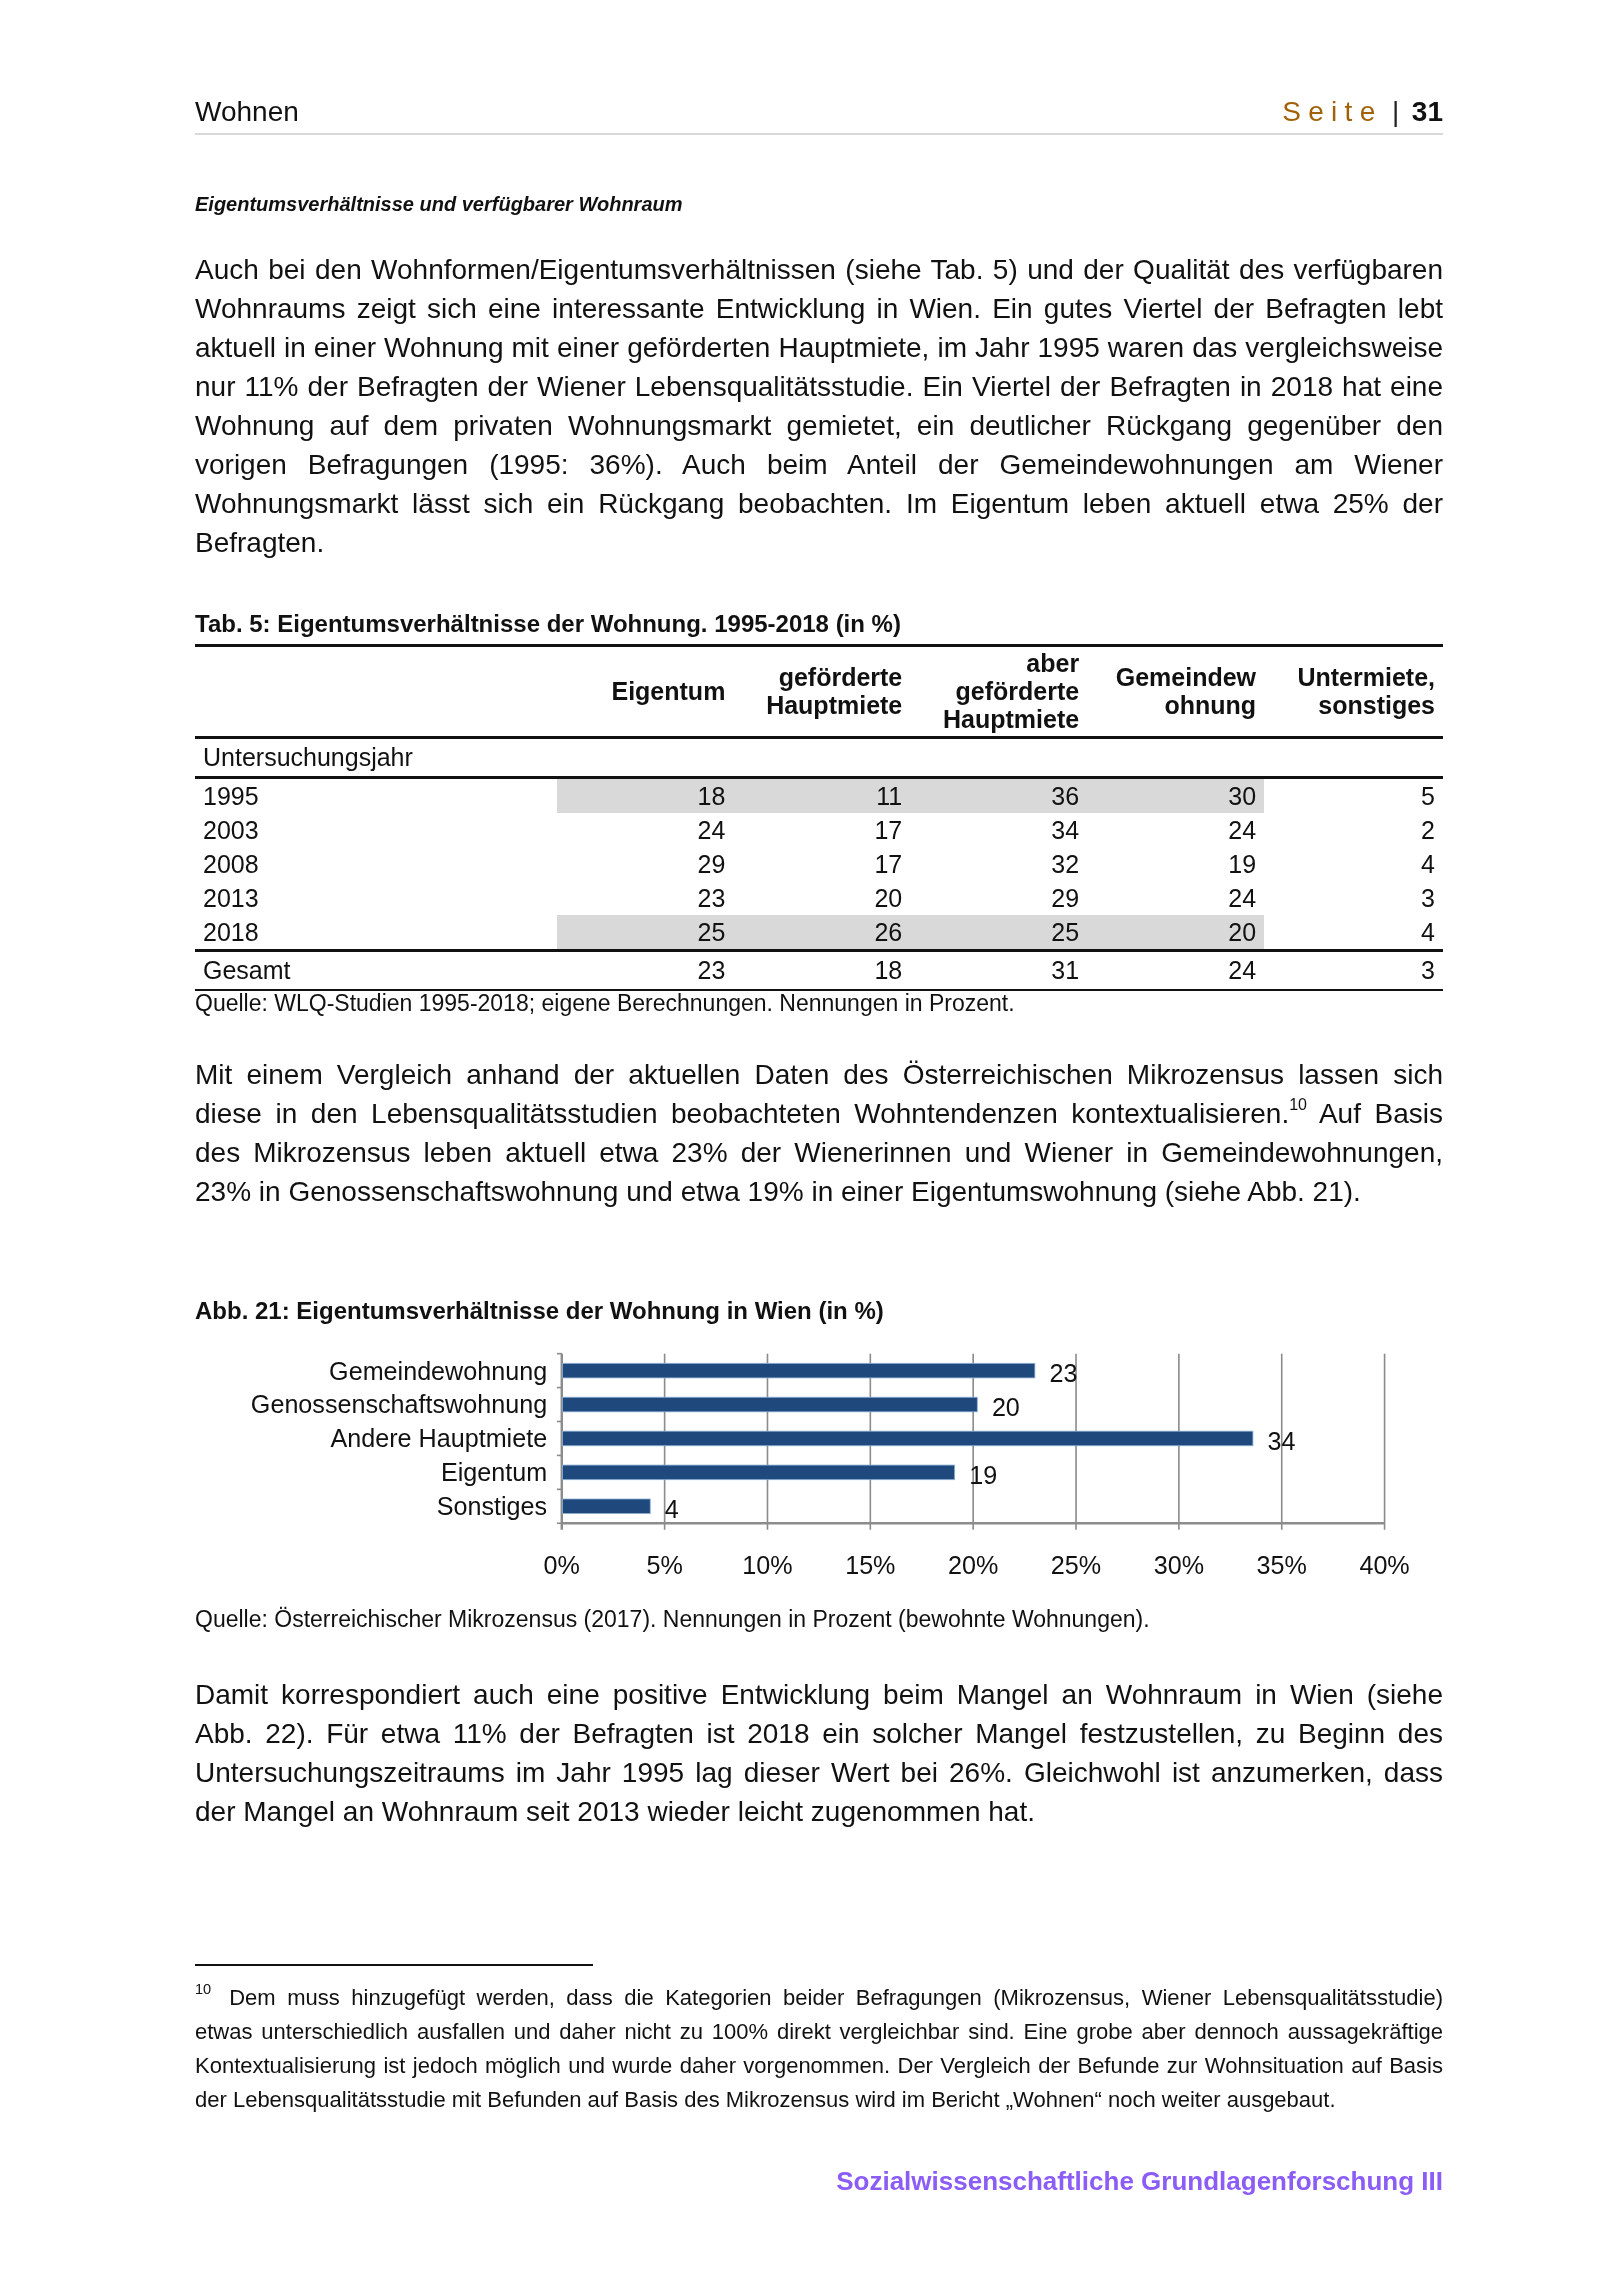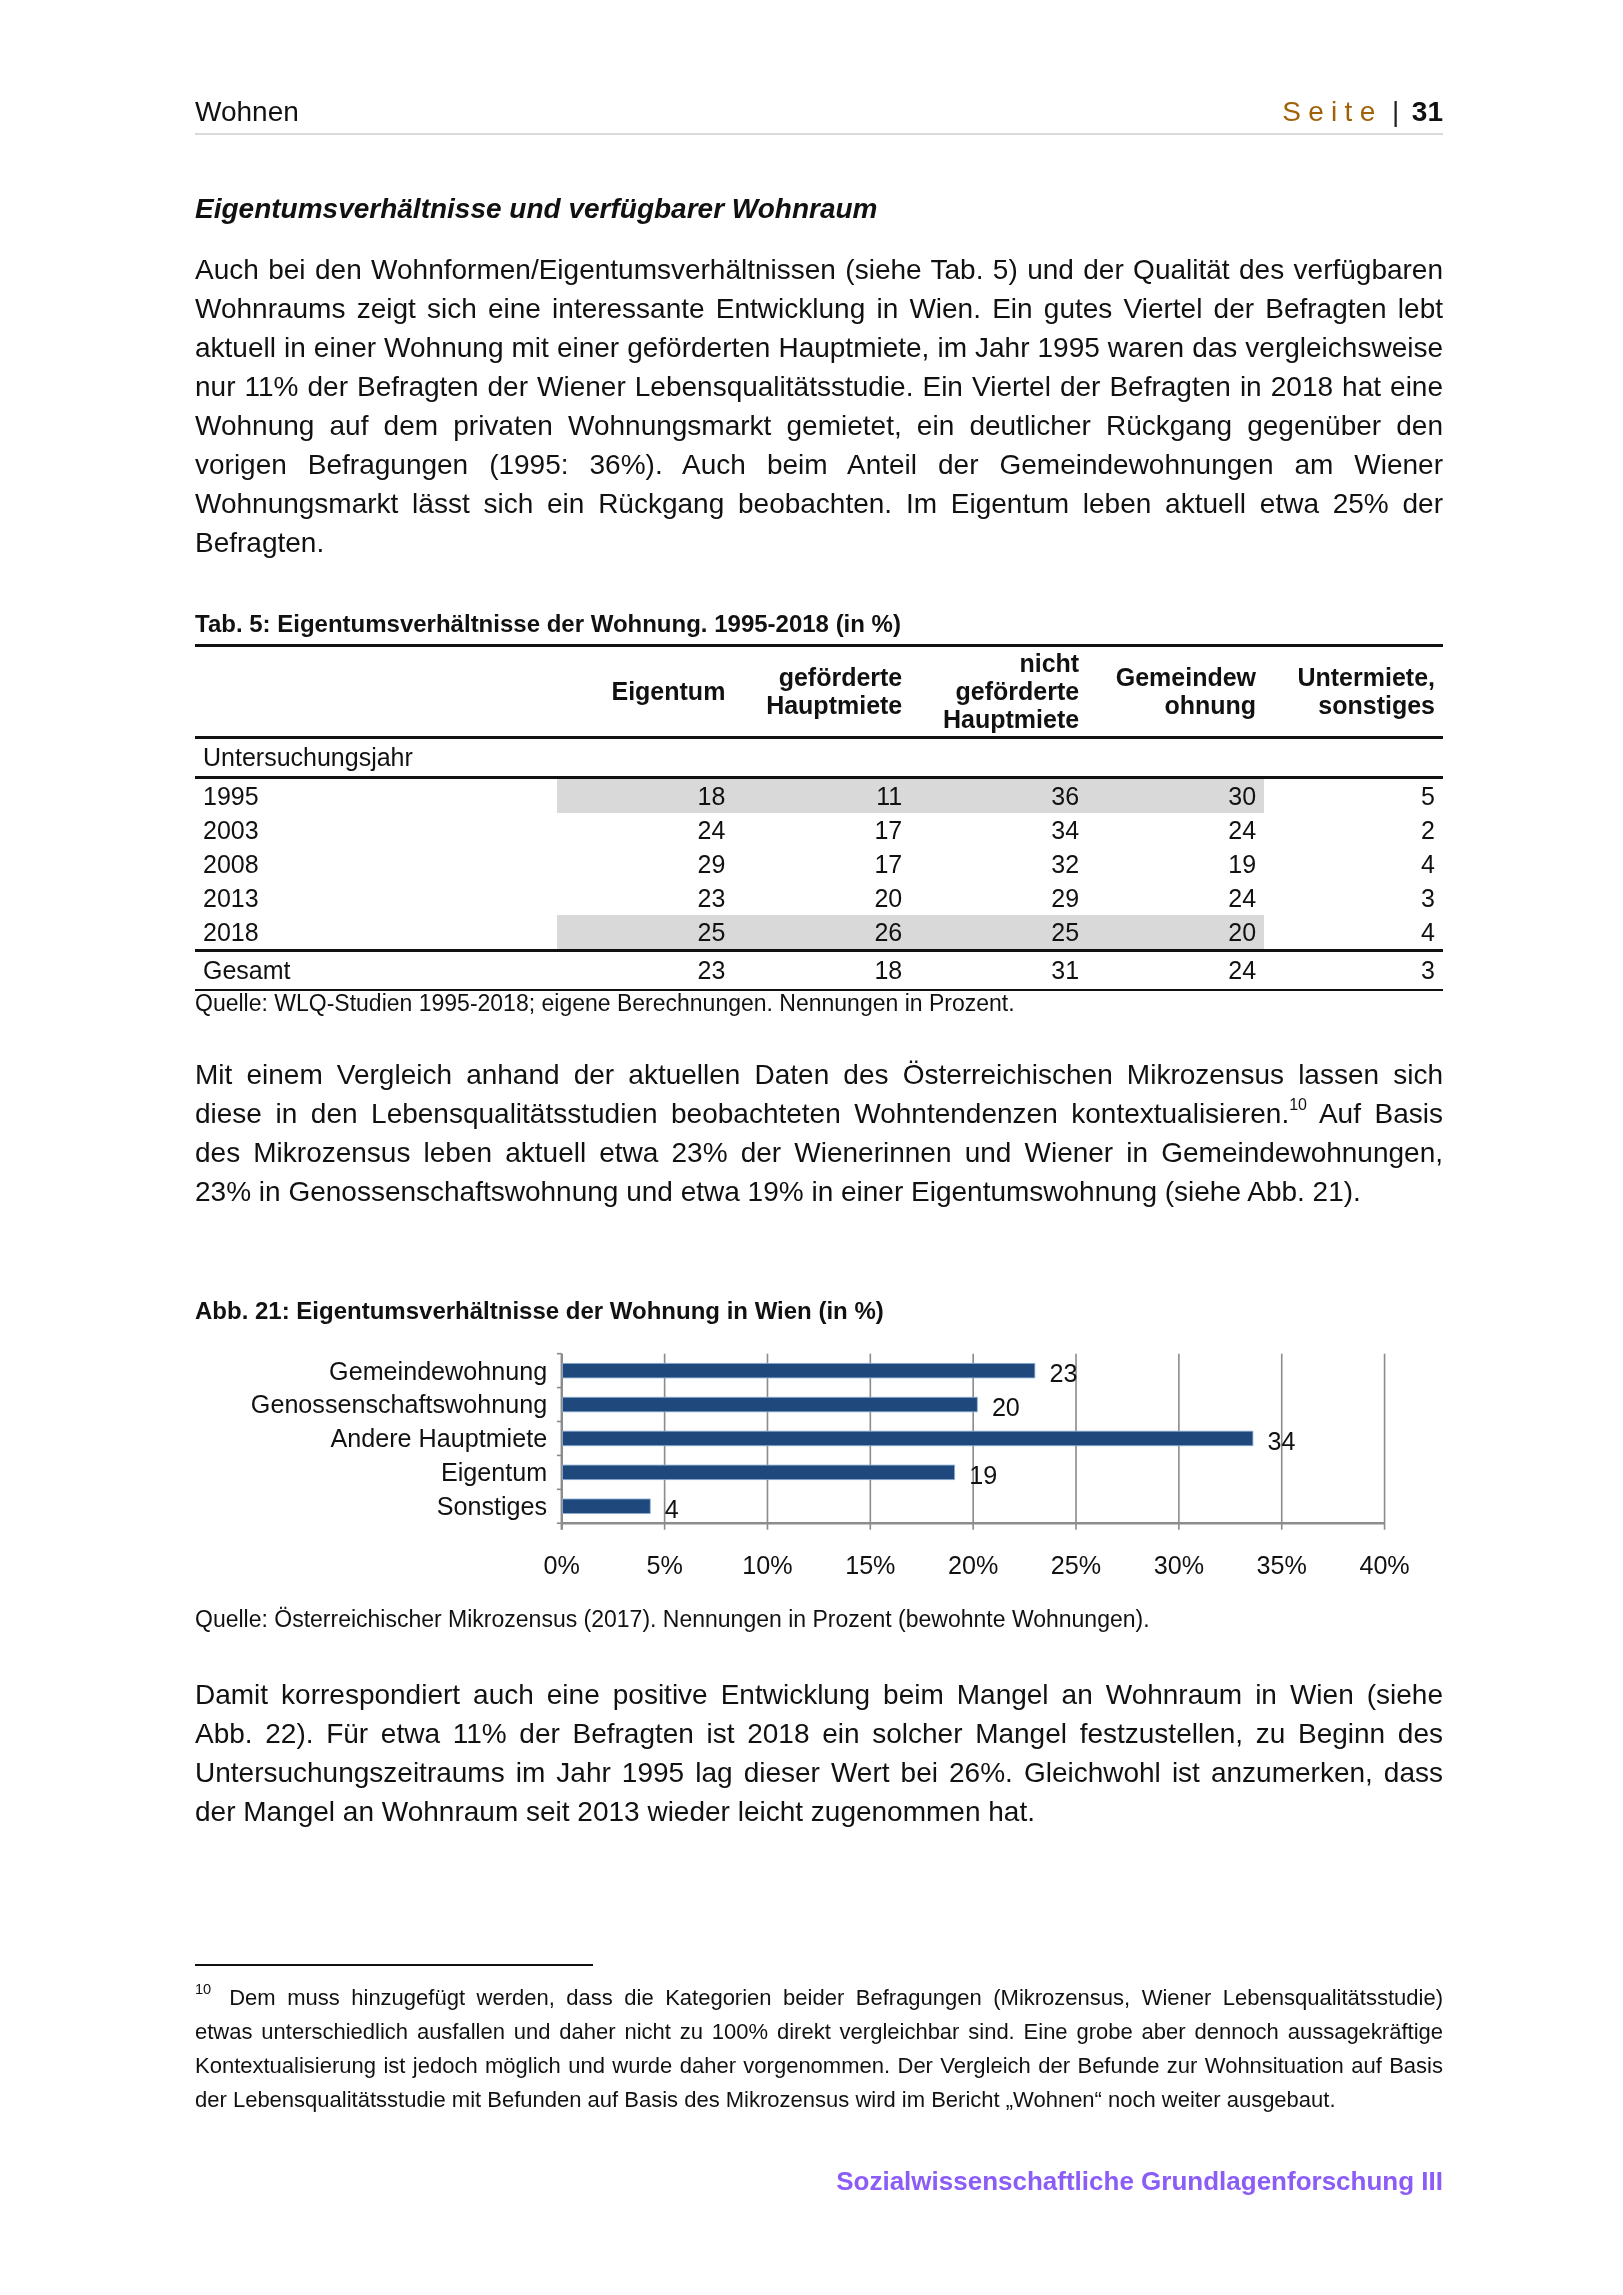--- a/index.html
+++ b/index.html
@@ -6,21 +6,21 @@
   body { width: 1623px; height: 2295px; position: relative; font-family: "Liberation Sans", sans-serif; color: #111; }
   .page { position: absolute; left: 195px; top: 0; width: 1248px; }
 
   .hdr { position: absolute; top: 96px; left: 0; width: 1248px; height: 37px; border-bottom: 2.4px solid #d9d9d9; }
   .hdr-left { position: absolute; left: 0; top: 0; font-size: 28px; }
   .hdr-right { position: absolute; right: 0; top: 0; font-size: 28px; }
   .hdr-seite { color: #a16207; letter-spacing: 7.3px; }
   .hdr-bar { color: #222; margin: 0 4.9px 0 1.6px; }
   .hdr-num { font-weight: bold; color: #111; }
 
-  .h-section { position: absolute; top: 193px; left: 0; font-size: 28px; font-weight: bold; font-style: italic; }
+  .h-section { position: absolute; top: 193px; left: 0; font-size: 20px; font-weight: bold; font-style: italic; }
 
   .para { position: absolute; left: 0; width: 1248px; font-size: 28px; line-height: 39px; text-align: justify; }
   .p1 { top: 250px; }
   .p2 { top: 1055px; }
   .p3 { top: 1675px; }
   sup { font-size: 16px; line-height: 0; vertical-align: 13px; }
 
   .tab-caption { position: absolute; top: 610px; left: 0; font-size: 24px; font-weight: bold; }
   table.t5 { position: absolute; top: 644px; left: 0; width: 1248px; border-collapse: collapse; font-size: 25px; }
   .t5 thead th { font-weight: bold; text-align: right; vertical-align: middle; line-height: 28px; padding: 1.6px 8px 3.2px 0; }
@@ -74,21 +74,21 @@
         <col class="col">
         <col class="col">
         <col class="col">
         <col class="col-last">
     </colgroup>
     <thead>
       <tr class="hrow">
         <th></th>
         <th><span>Eigentum</span></th>
         <th><span>geförderte</span><br><span>Hauptmiete</span></th>
-        <th><span>nicht</span><br><span>geförderte</span><br><span>Hauptmiete</span></th>
+        <th><span>aber</span><br><span>geförderte</span><br><span>Hauptmiete</span></th>
         <th><span>Gemeindew</span><br><span>ohnung</span></th>
         <th><span>Untermiete,</span><br><span>sonstiges</span></th>
       </tr>
     </thead>
     <tbody id="t5-body">
       <tr class="grp">
         <td class="lbl">Untersuchungsjahr</td>
         <td></td>
           <td></td>
           <td></td>

